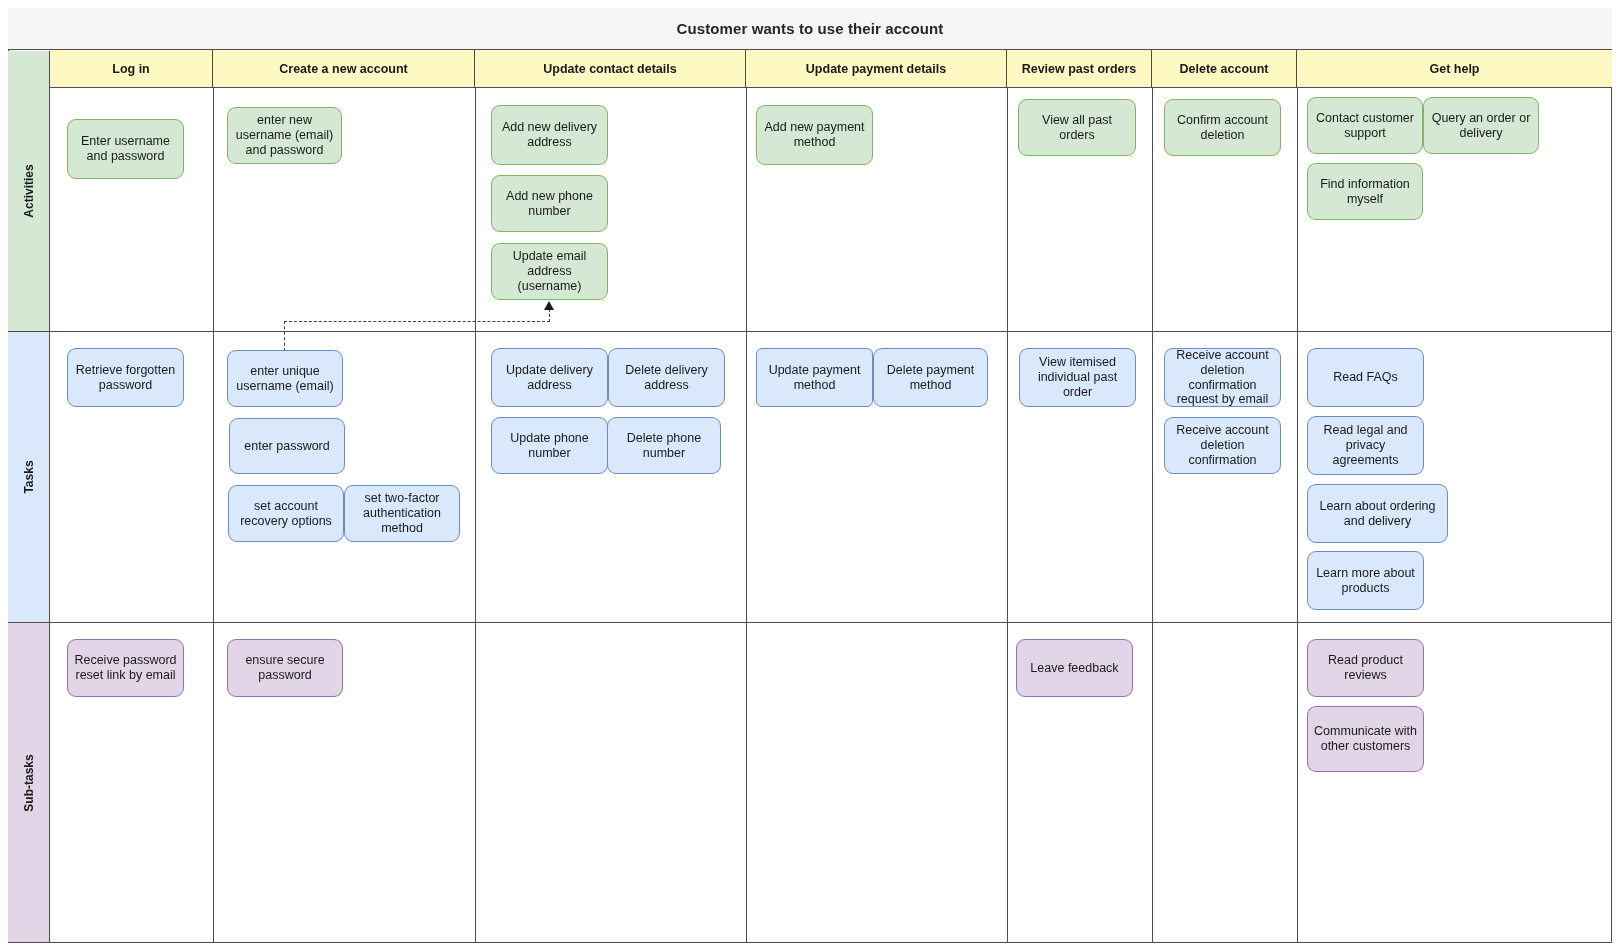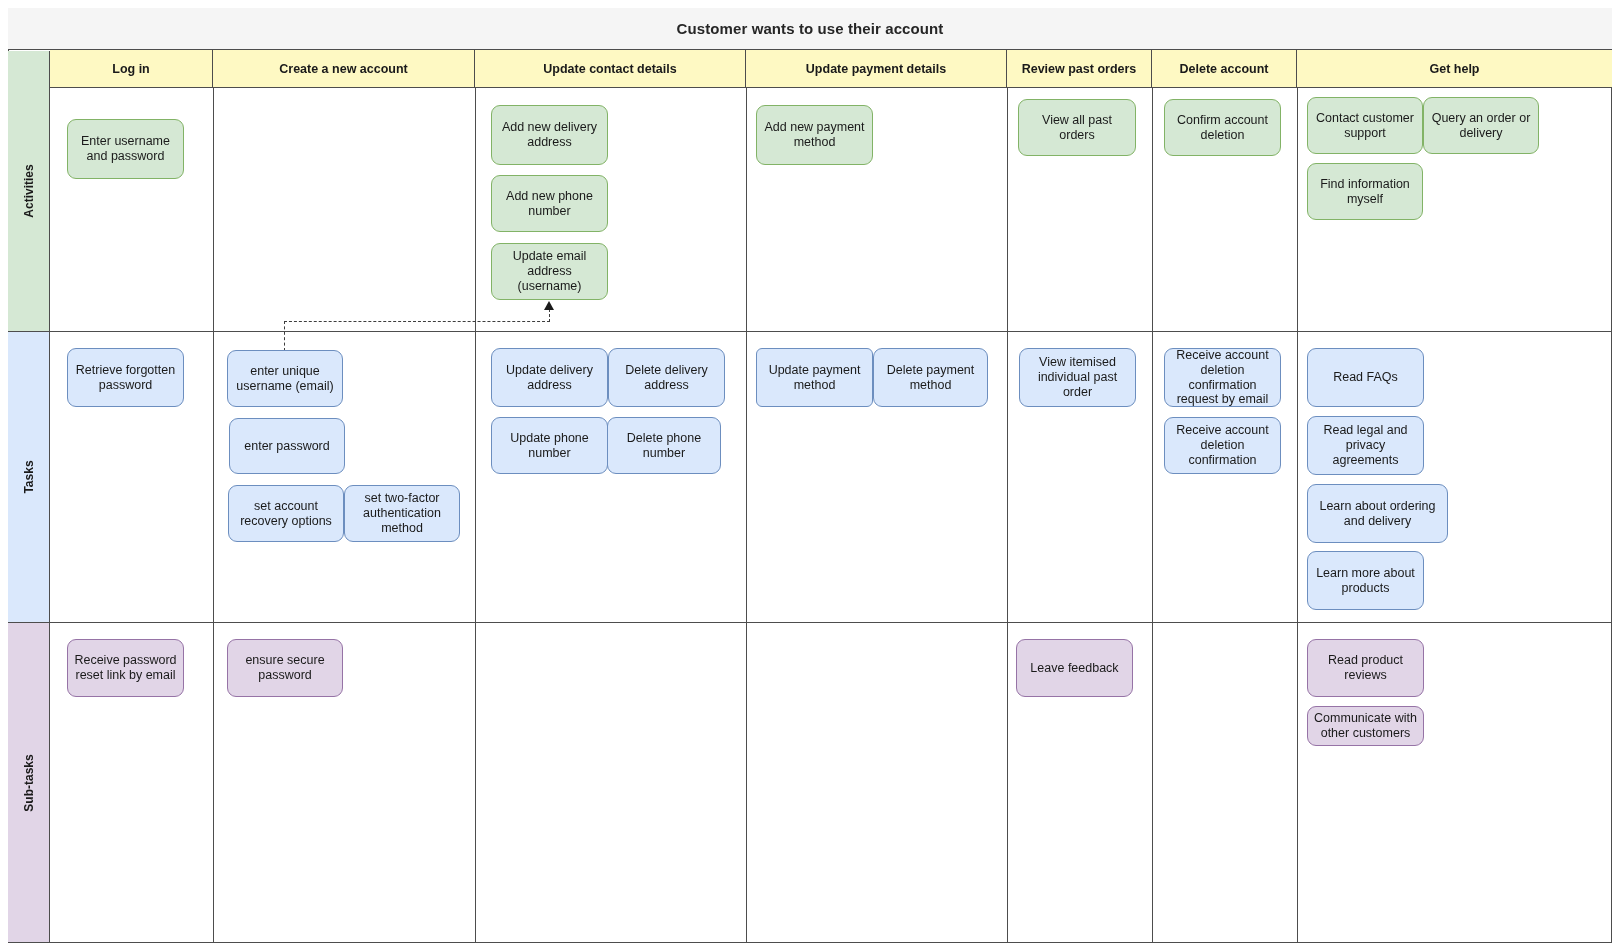--- a/index.html
+++ b/index.html
@@ -176,20 +176,21 @@
   <div class="col-div" style="left:746px;  top:88px; height:854px;"></div>
   <div class="col-div" style="left:1007px; top:88px; height:854px;"></div>
   <div class="col-div" style="left:1152px; top:88px; height:854px;"></div>
   <div class="col-div" style="left:1297px; top:88px; height:854px;"></div>
 
   <div class="lane-div" style="top:331px;"></div>
   <div class="lane-div" style="top:622px;"></div>
 
   <div class="card green" style="left:67px;  top:119px; width:117px; height:60px;">Enter username and password</div>
 
+  <div class="card green" style="left:227px; top:107px; width:115px; height:57px;">enter new username (email) and password</div>
 
   <div class="card green" style="left:491px; top:105px; width:117px; height:60px;">Add new delivery address</div>
   <div class="card green" style="left:491px; top:175px; width:117px; height:57px;">Add new phone number</div>
   <div class="card green" style="left:491px; top:243px; width:117px; height:57px;">Update email address (username)</div>
 
   <div class="card green" style="left:756px; top:105px; width:117px; height:60px;">Add new payment method</div>
 
   <div class="card green" style="left:1018px;top:99px;  width:118px; height:57px;">View all past orders</div>
 
   <div class="card green" style="left:1164px;top:99px;  width:117px; height:57px;">Confirm account deletion</div>
@@ -227,15 +228,15 @@
 
   <div class="card blue" style="left:1307px;top:348px; width:117px; height:59px;">Read FAQs</div>
   <div class="card blue" style="left:1307px;top:416px; width:117px; height:59px;">Read legal and privacy agreements</div>
   <div class="card blue" style="left:1307px;top:484px; width:141px; height:59px;">Learn about ordering and delivery</div>
   <div class="card blue" style="left:1307px;top:551px; width:117px; height:59px;">Learn more about products</div>
 
   <div class="card purple" style="left:67px;  top:639px; width:117px; height:58px;">Receive password reset link by email</div>
   <div class="card purple" style="left:227px; top:639px; width:116px; height:58px;">ensure secure password</div>
   <div class="card purple" style="left:1016px;top:639px; width:117px; height:58px;">Leave feedback</div>
   <div class="card purple" style="left:1307px;top:639px; width:117px; height:58px;">Read product reviews</div>
-  <div class="card purple" style="left:1307px;top:706px; width:117px; height:40px;">Communicate with other customers</div>
+  <div class="card purple" style="left:1307px;top:706px; width:117px; height:66px;">Communicate with other customers</div>
 
 </div>
 
 </body></html>

